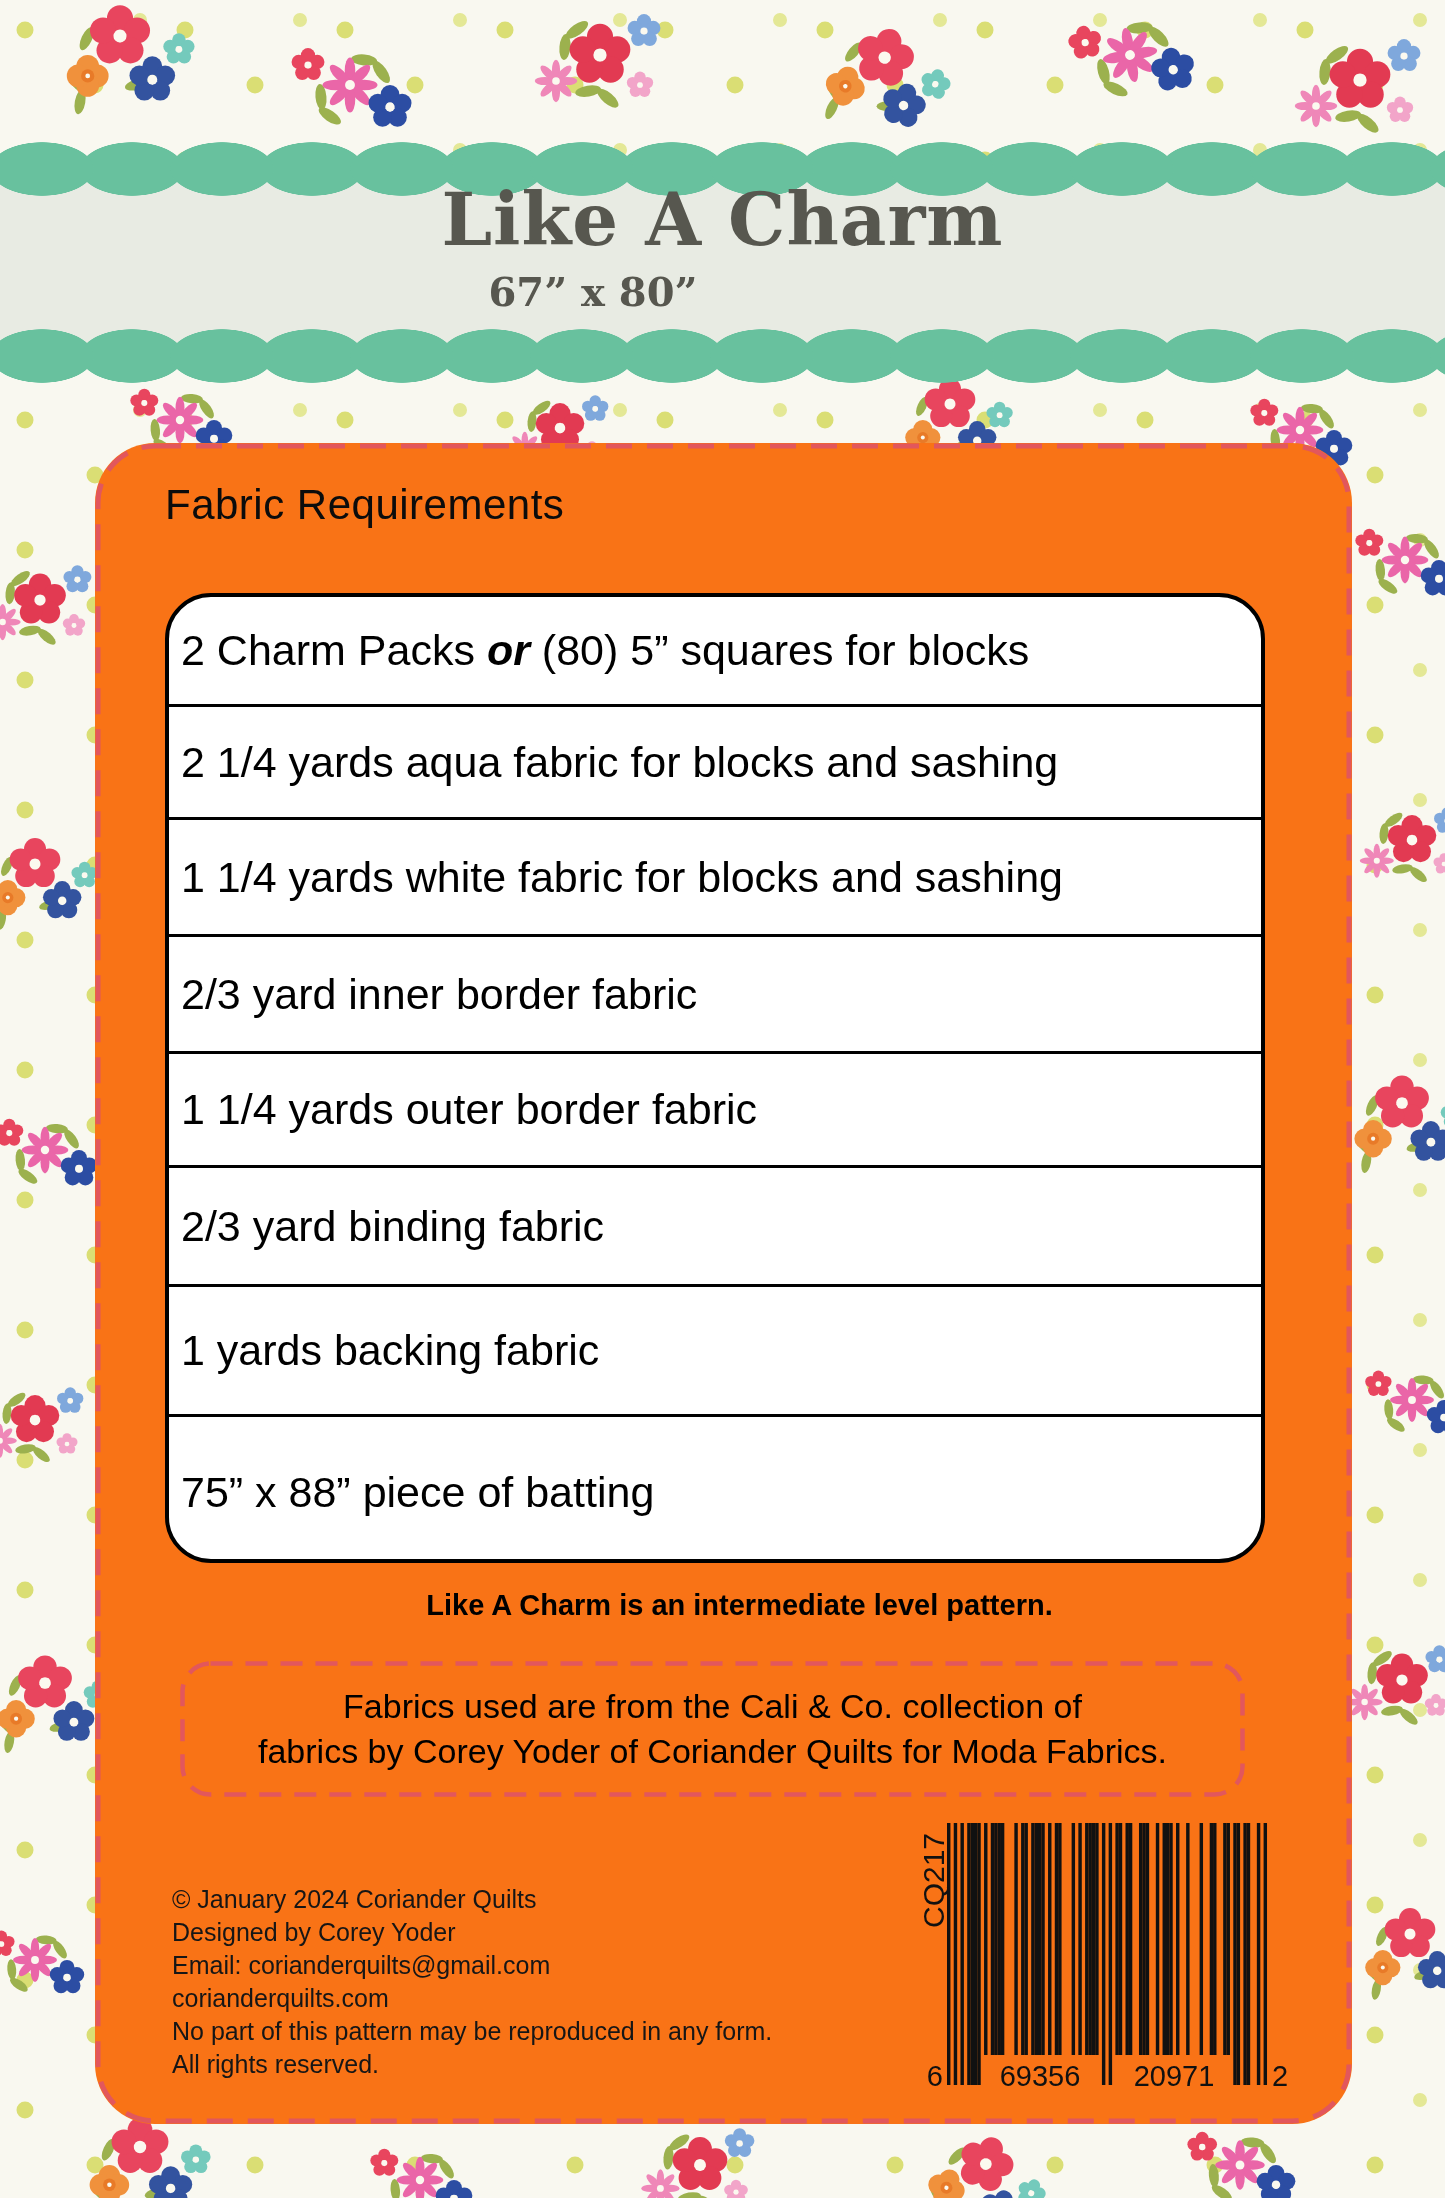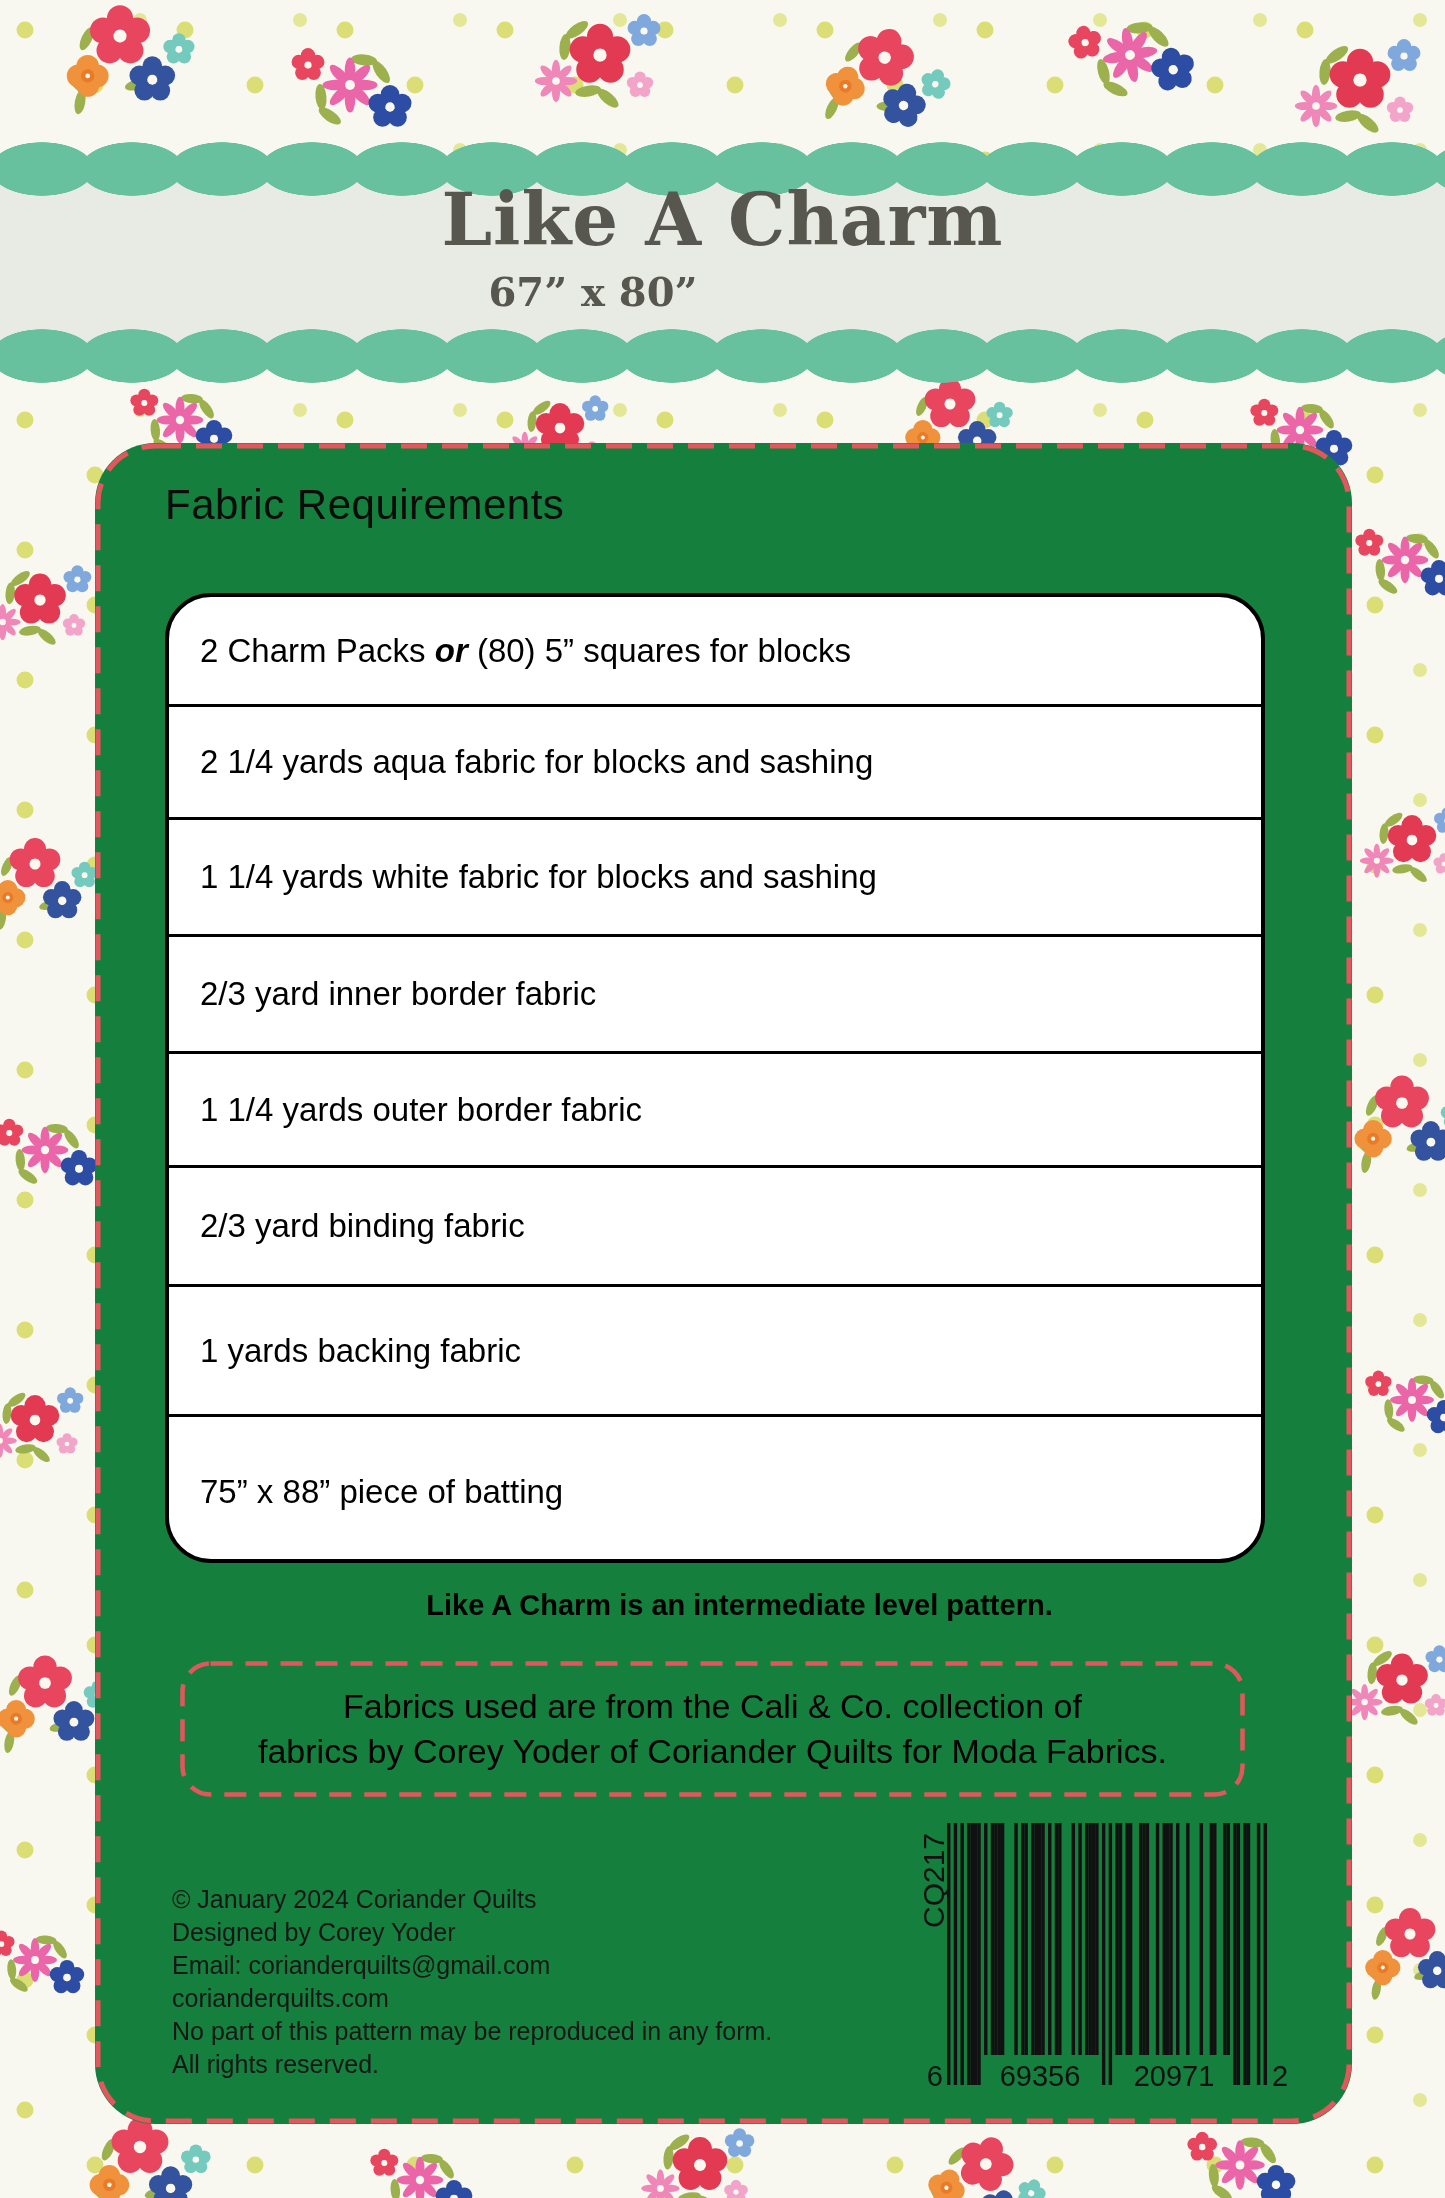--- a/index.html
+++ b/index.html
@@ -20,30 +20,30 @@
   .scallops.bottom { top:329px; }
   .title { position:absolute; left:0; top:184px; width:1445px; text-align:center;
     font-family:"DejaVu Serif", serif; font-weight:700; font-size:72px; line-height:1;
     color:#57574f; letter-spacing:1px; }
   .subtitle { position:absolute; left:0; top:272px; width:1186px; text-align:center;
     font-family:"DejaVu Serif", serif; font-weight:700; font-size:40px; line-height:1;
     color:#57574f; }
 
   
   .panel { position:absolute; left:95px; top:443px; width:1257px; height:1681px;
-    background:#15803d; border-radius:60px; }
+    background:#f97316; border-radius:60px; }
   .dash-svg { position:absolute; left:0; top:0; pointer-events:none; }
 
   .req-heading { position:absolute; left:70px; top:38px; font-size:42px; font-weight:400;
     color:#0c0c0c; letter-spacing:0.5px; }
 
   .req-table { position:absolute; left:70px; top:150px; width:1100px; height:970px;
     border:4px solid #000; border-radius:46px; overflow:hidden; background:#fff;
     display:grid; grid-template-rows:110px 113px 117px 117px 114px 119px 130px 150px; }
-  .req-row { display:flex; align-items:center; padding-left:31px; font-size:33px; color:#000;
+  .req-row { display:flex; align-items:center; padding-left:12px; font-size:43px; color:#000;
     border-bottom:3px solid #000; }
   .req-row:last-child { border-bottom:none; }
   .req-row .em { font-weight:700; font-style:italic; white-space:pre; }
   .req-row span { white-space:pre; }
 
   .level-note { position:absolute; left:16px; top:1146px; width:1257px; text-align:center;
     font-size:29px; font-weight:700; color:#000; }
 
   .fabrics-note { position:absolute; left:85px; top:1218px; width:1065px; height:136px;
     display:flex; flex-direction:column; justify-content:center; text-align:center;

